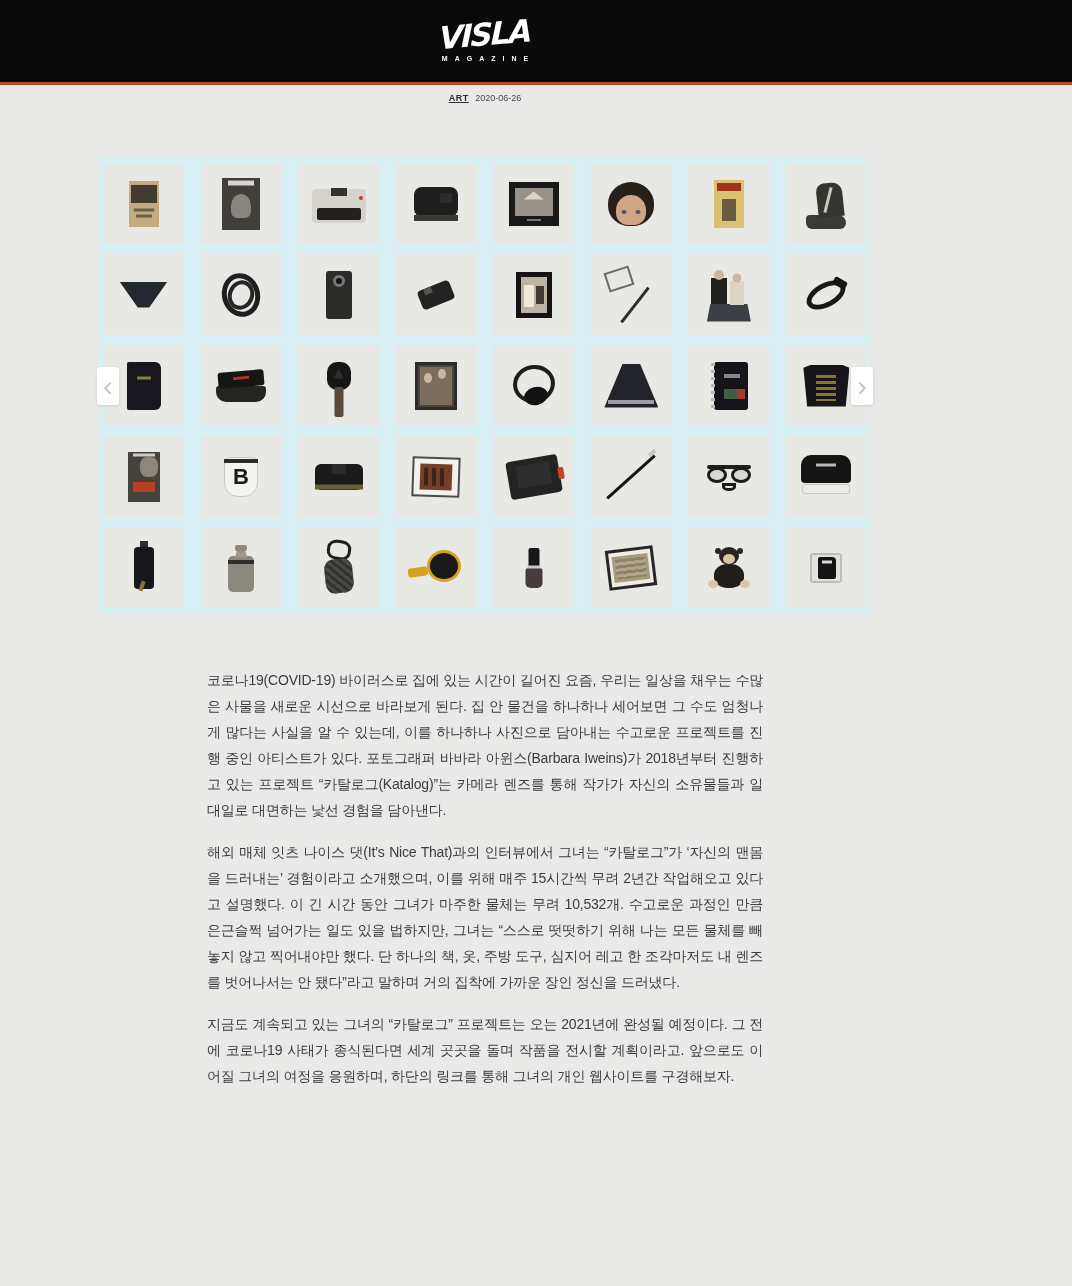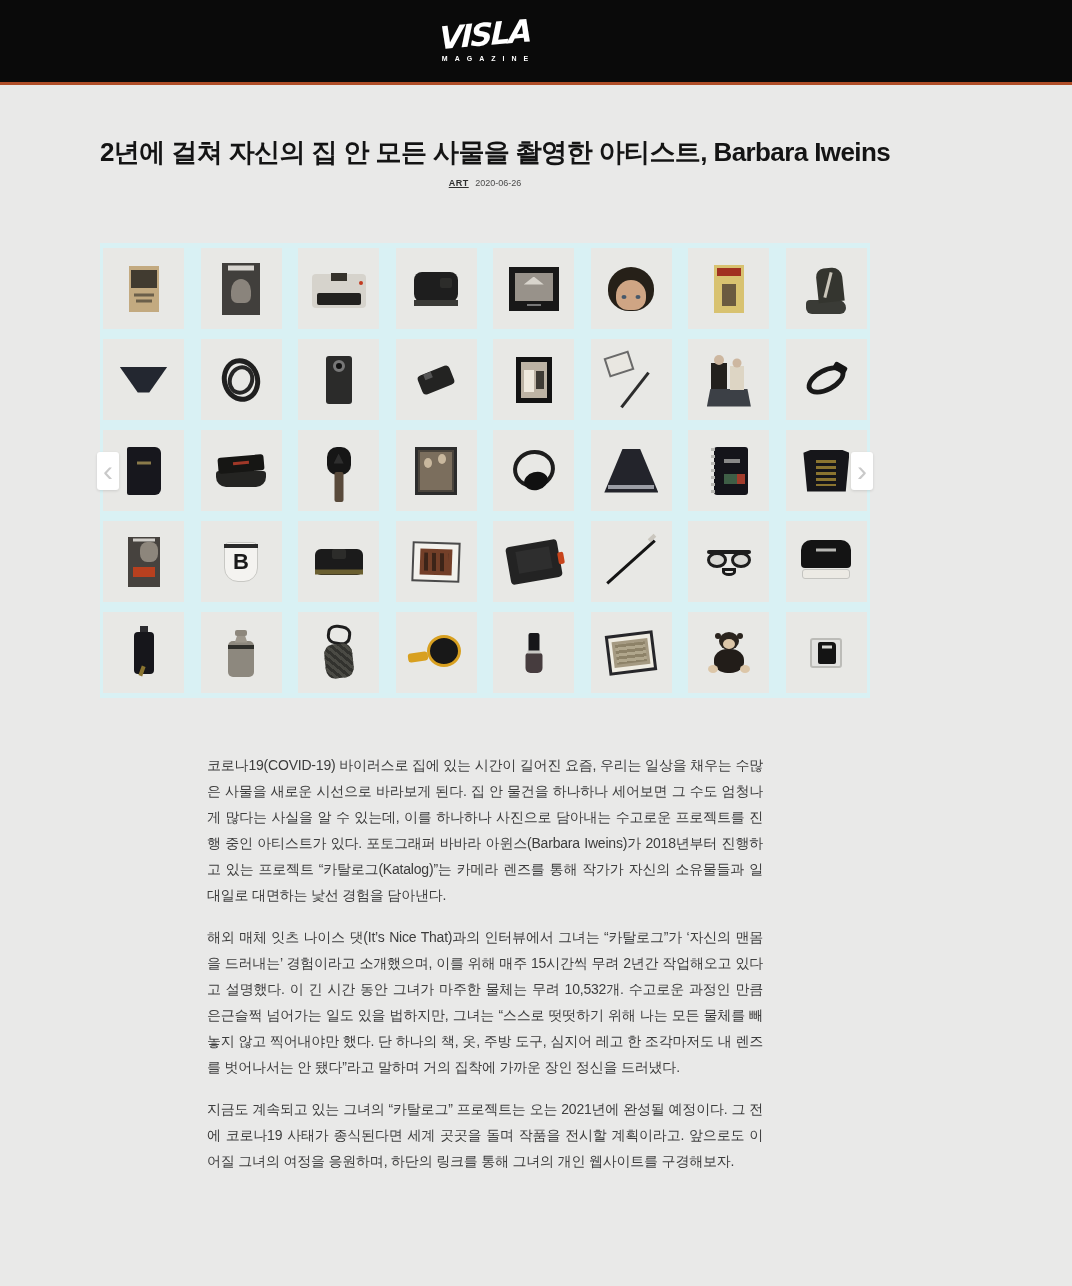--- a/index.html
+++ b/index.html
@@ -76,21 +76,20 @@
 
 <header class="site-header">
   <div class="logo">
     <span class="brand">VISLA</span>
     <span class="tagline">MAGAZINE</span>
   </div>
 </header>
 
 <main class="content">
 
-  <h1 class="article-title">2년에 걸쳐 자신의 집 안 모든 사물을 촬영한 아티스트, Barbara Iweins</h1>
 
   <div class="article-meta">
     <span class="category">ART</span>
     <span class="date">2020-06-26</span>
   </div>
 
   <section class="gallery">
     <div class="gallery-grid">
         <div class="cell">
           <div class="part" style="width: 30px; height: 46px; background: rgb(195, 170, 128); border-radius: 0px; transform: translate(calc(-50% + 0px), calc(-50% + 0px)) rotate(0deg);"></div>

